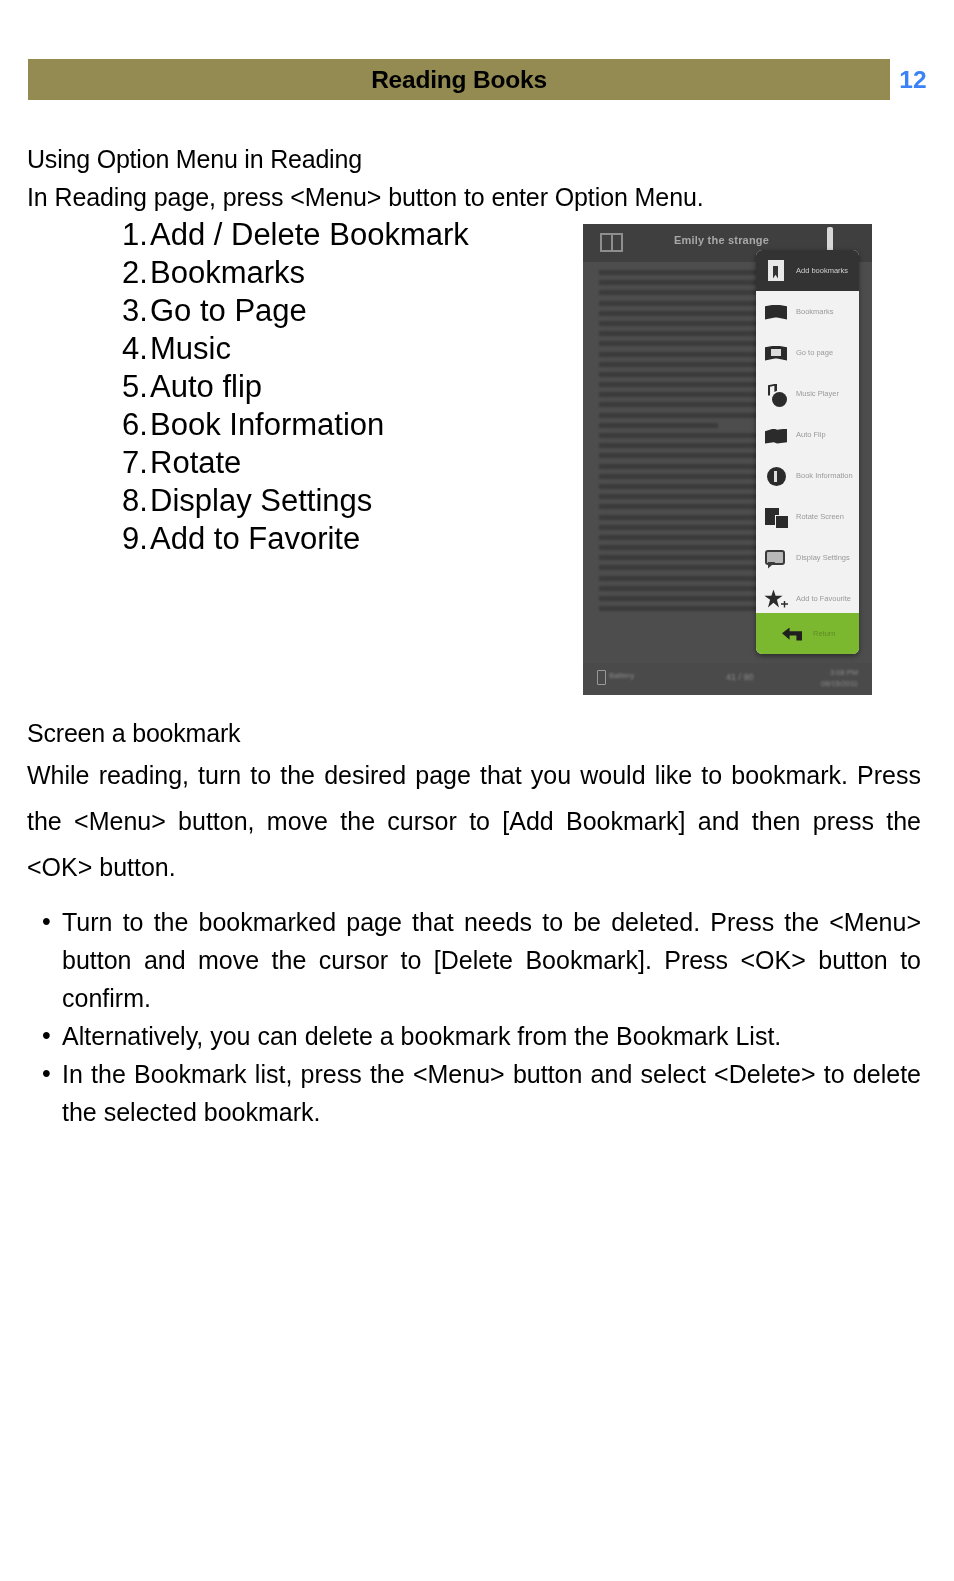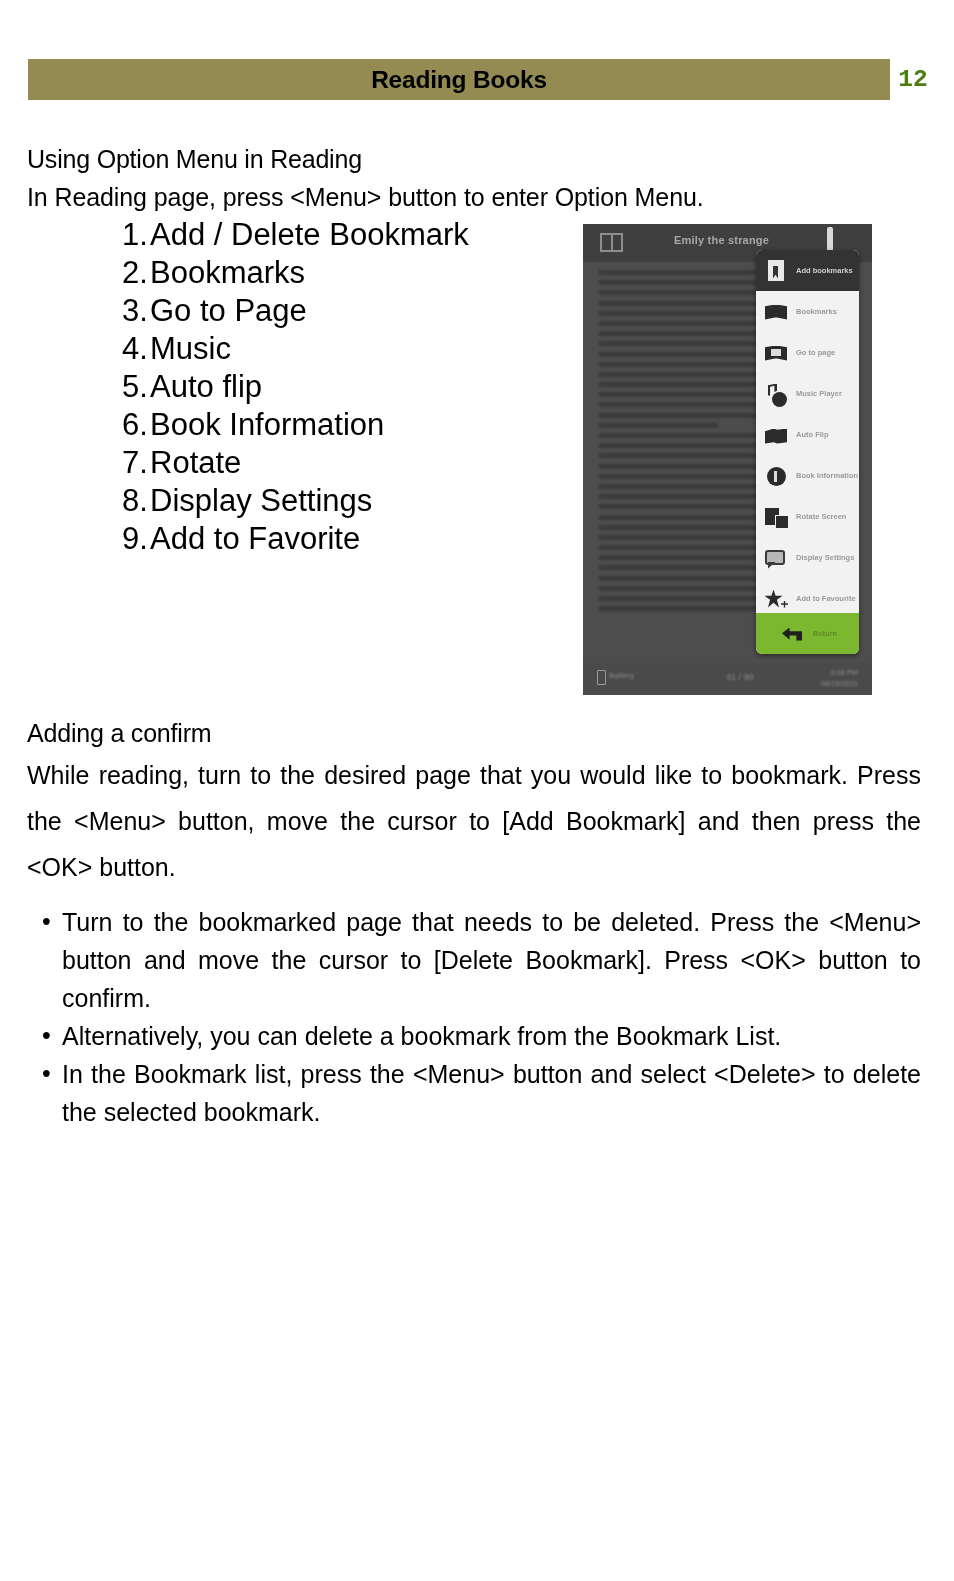--- a/index.html
+++ b/index.html
@@ -48,22 +48,21 @@
   .header-pagenum {
     position: absolute;
     left: 890px;
     top: 0;
     width: 46px;
     height: 41px;
     line-height: 41px;
     text-align: center;
     font-size: 24.5px;
     font-weight: bold;
-    color: #4d7c0f;
-    font-family: Liberation Mono, monospace;
+    color: #3b82f6;
   }
 
   
   .content {
     position: absolute;
     left: 27px;
     top: 140px;
     width: 900px;
   }
 
@@ -242,21 +241,21 @@
     flex: 0 0 26px;
     position: relative;
     filter: blur(0.35px);
   }
   .menu-text {
     margin-left: 7px;
     font-size: 7.5px;
     line-height: 9px;
     color: #9a9a9a;
     filter: blur(0.75px);
-    font-weight: bold;
+    font-weight: normal;
   }
   .menu-row.selected .menu-text { color: #cfcfcf; }
   .menu-return {
     position: absolute;
     left: 0; bottom: 0;
     width: 103px; height: 41px;
     background: #7cb82f;
     display: flex;
     align-items: center;
     padding-left: 26px;
@@ -580,21 +579,21 @@
   <div class="dev-bottombar">
     <div class="dev-batt-glyph"></div>
     <div class="dev-batt" style="left:26px;text-align:right;">Battery</div>
     <div class="dev-pageinfo">41 / 90</div>
     <div class="dev-timestamp">3:08 PM</div>
     <div class="dev-timestamp" style="top:16px;">06/15/2011</div>
   </div>
 </div>
 
 <div class="sec" style="top:714px;">
-  <div class="h-sub">Adding a confirm</div>
+  <div class="h-sub">Screen a bookmark</div>
   <div class="just">While reading, turn to the desired page that you would like to bookmark. Press the &lt;Menu&gt; button, move the cursor to [Add Bookmark] and then press the &lt;OK&gt; button.</div>
 </div>
 
 <div class="sec" style="top:903px;">
   <ul class="bullets">
     <li class="just">Turn to the bookmarked page that needs to be deleted. Press the &lt;Menu&gt; button and move the cursor to [Delete Bookmark]. Press &lt;OK&gt;  button to confirm.</li>
     <li>Alternatively, you can delete a bookmark from the Bookmark List.</li>
     <li class="just">In the Bookmark list, press the &lt;Menu&gt; button and select &lt;Delete&gt; to delete the selected bookmark.</li>
   </ul>
 </div>

